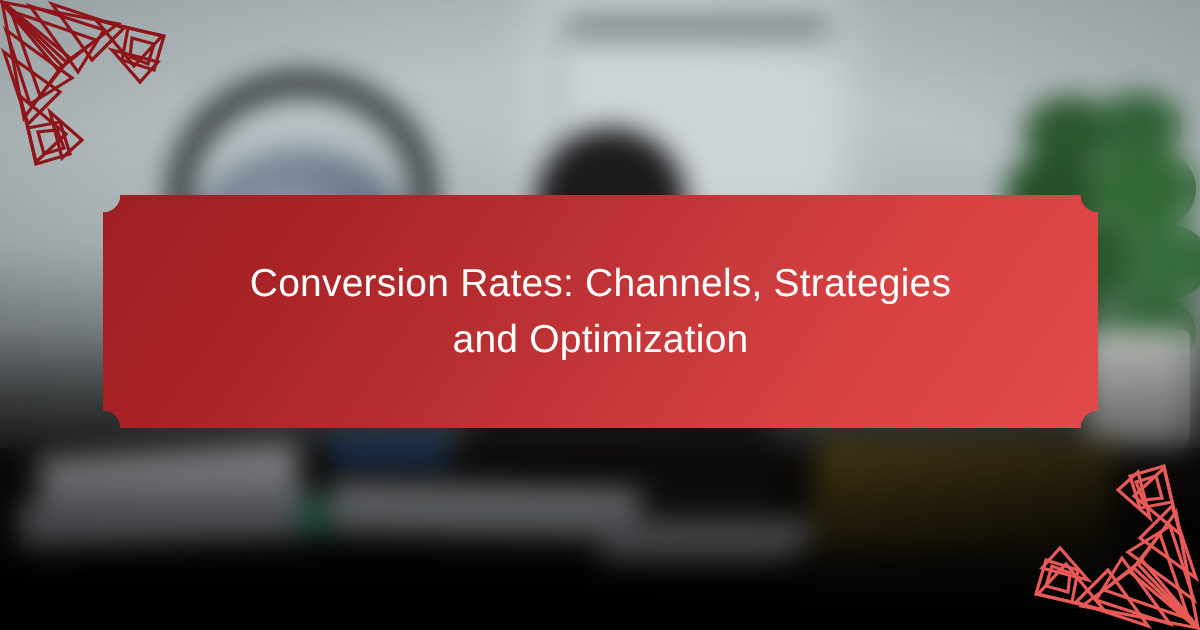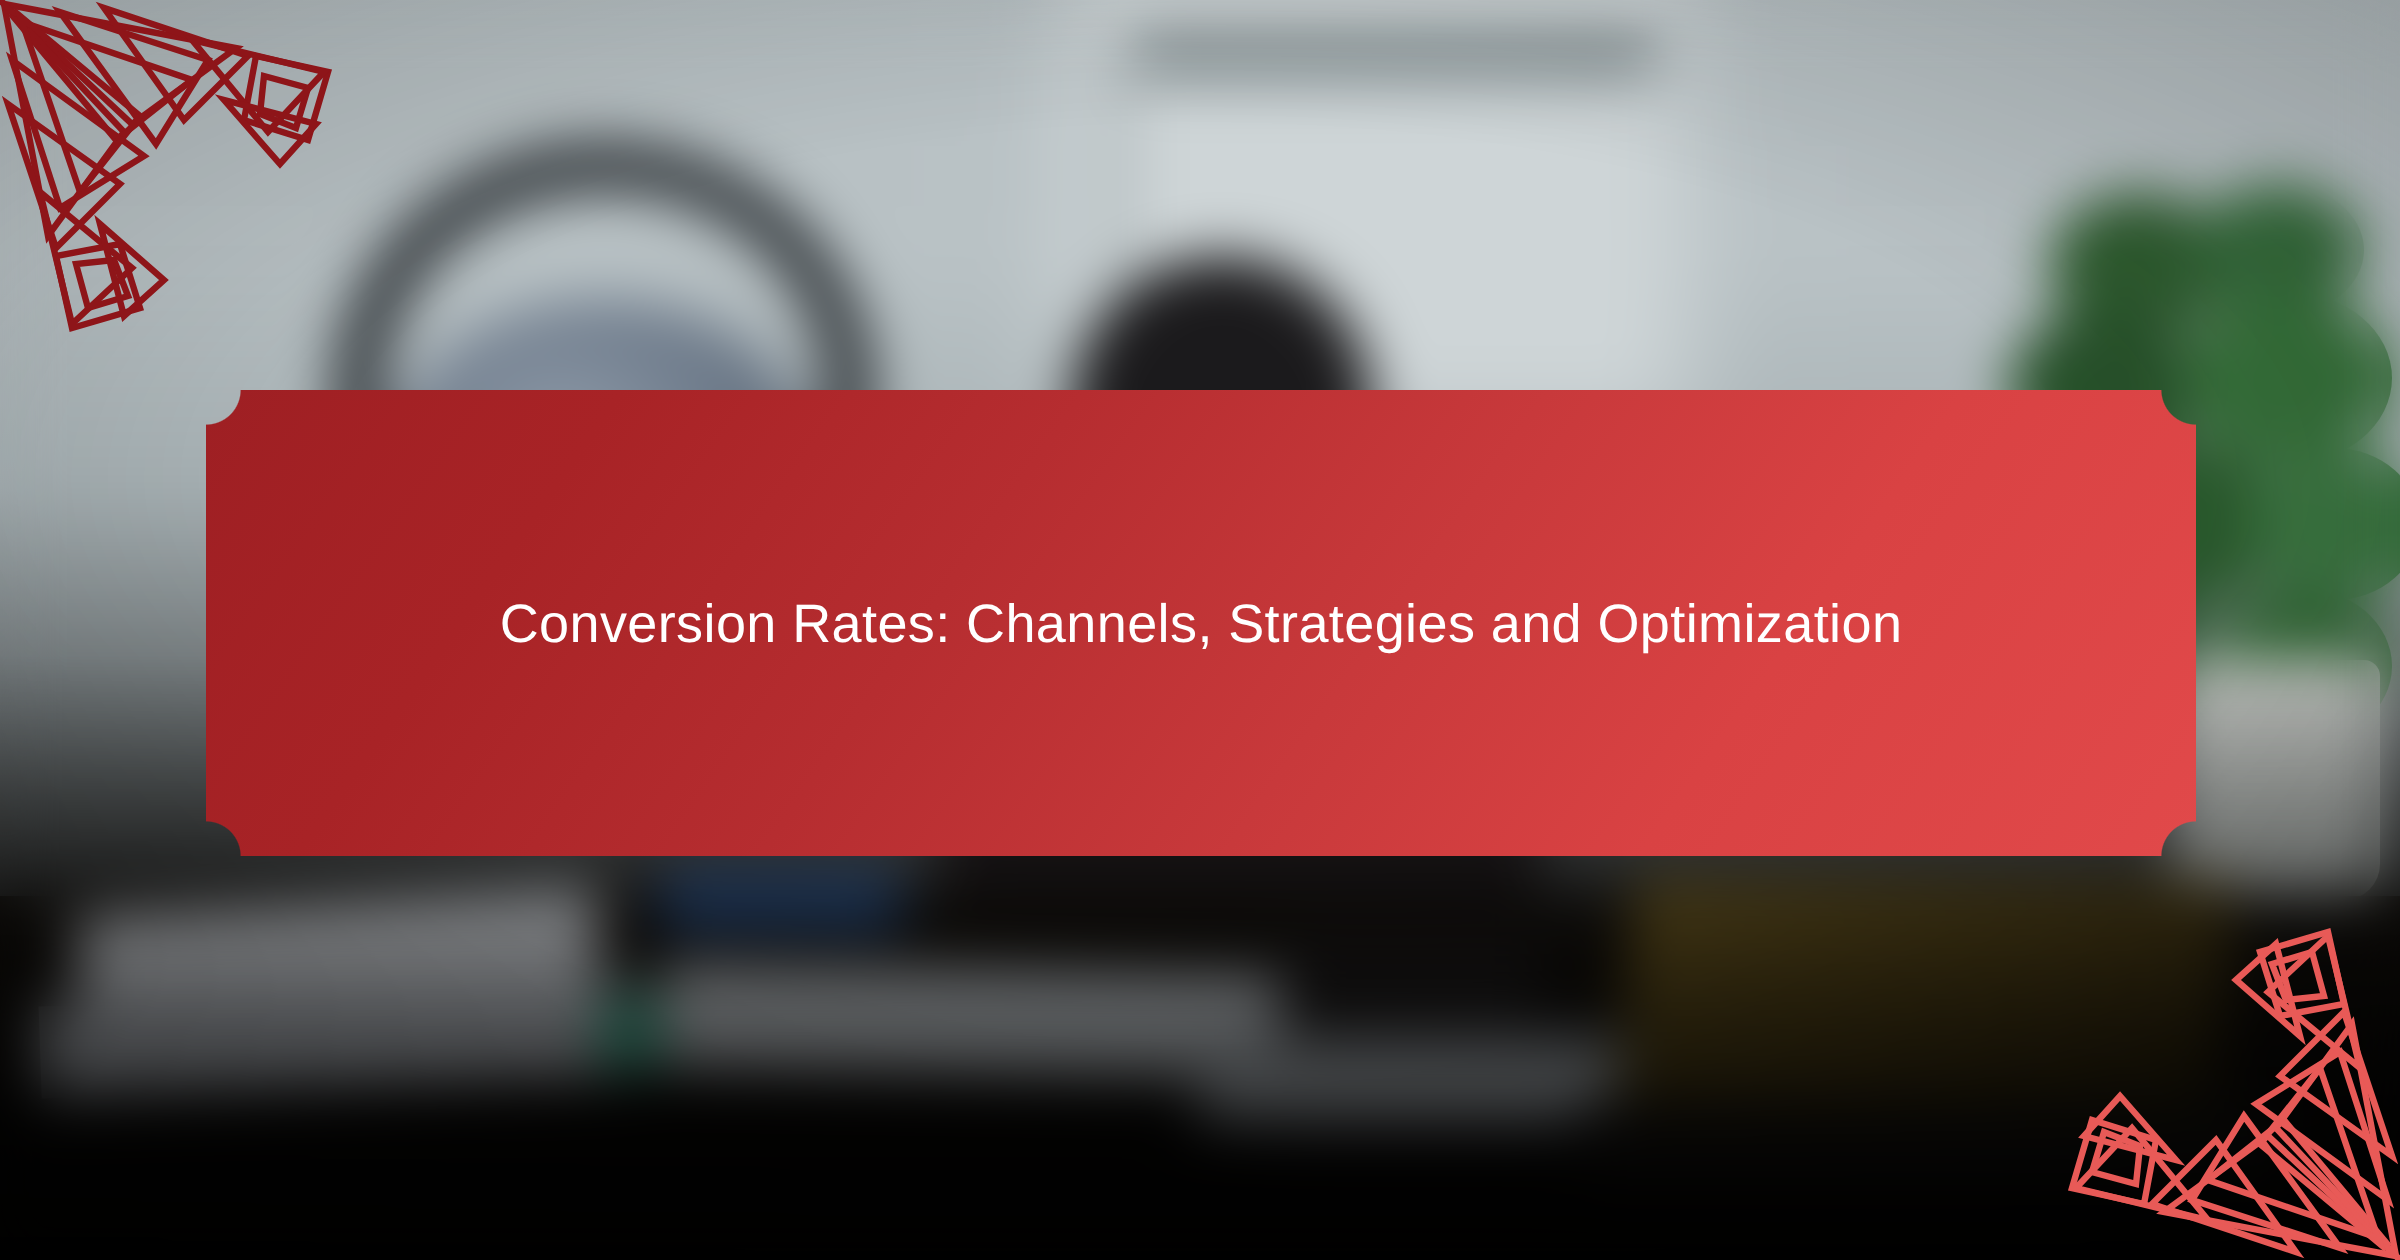--- a/index.html
+++ b/index.html
@@ -238,21 +238,21 @@
       radial-gradient(circle 17px at 100% 100%, transparent 17px, #000 17.6px);
     mask-composite: intersect;
   }
   .banner-title {
     margin: 0;
     width: 760px;
     text-align: center;
     color: #ffffff;
     font-family: "Liberation Sans", sans-serif;
     font-weight: 400;
-    font-size: 27px;
+    font-size: 39px;
     line-height: 56px;
     letter-spacing: .2px;
     text-rendering: geometricPrecision;
   }
 </style>
 </head>
 <body>
 
 <div id="card">
 

